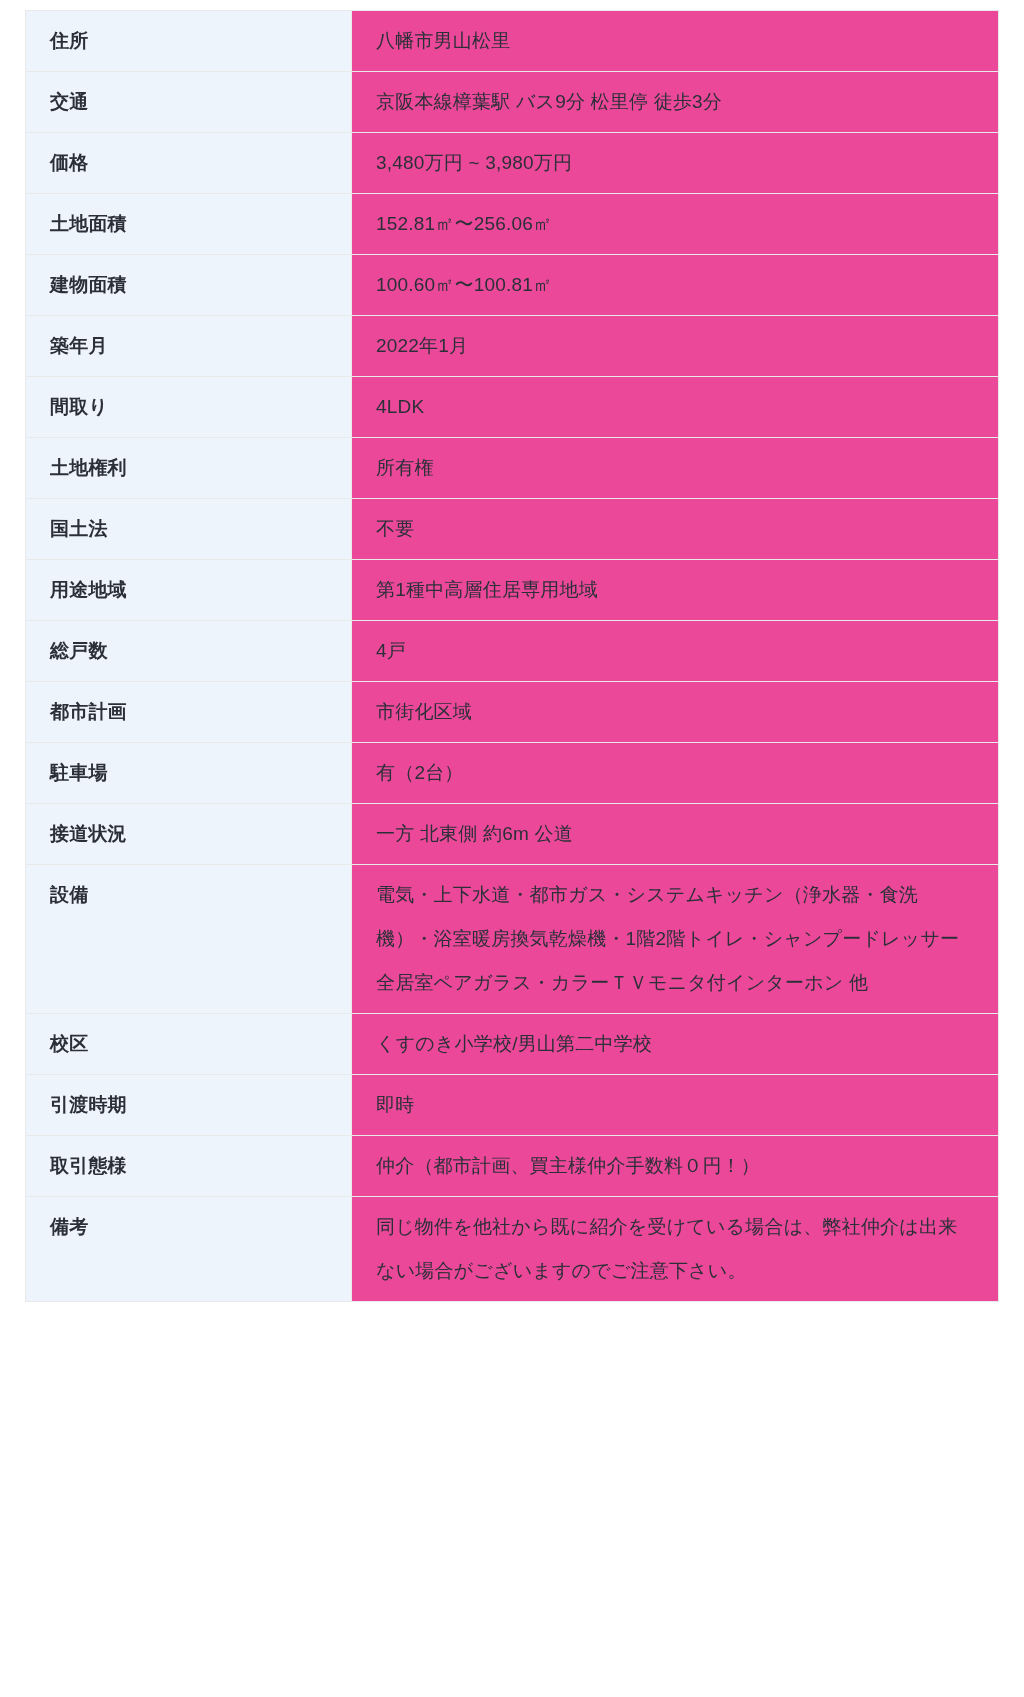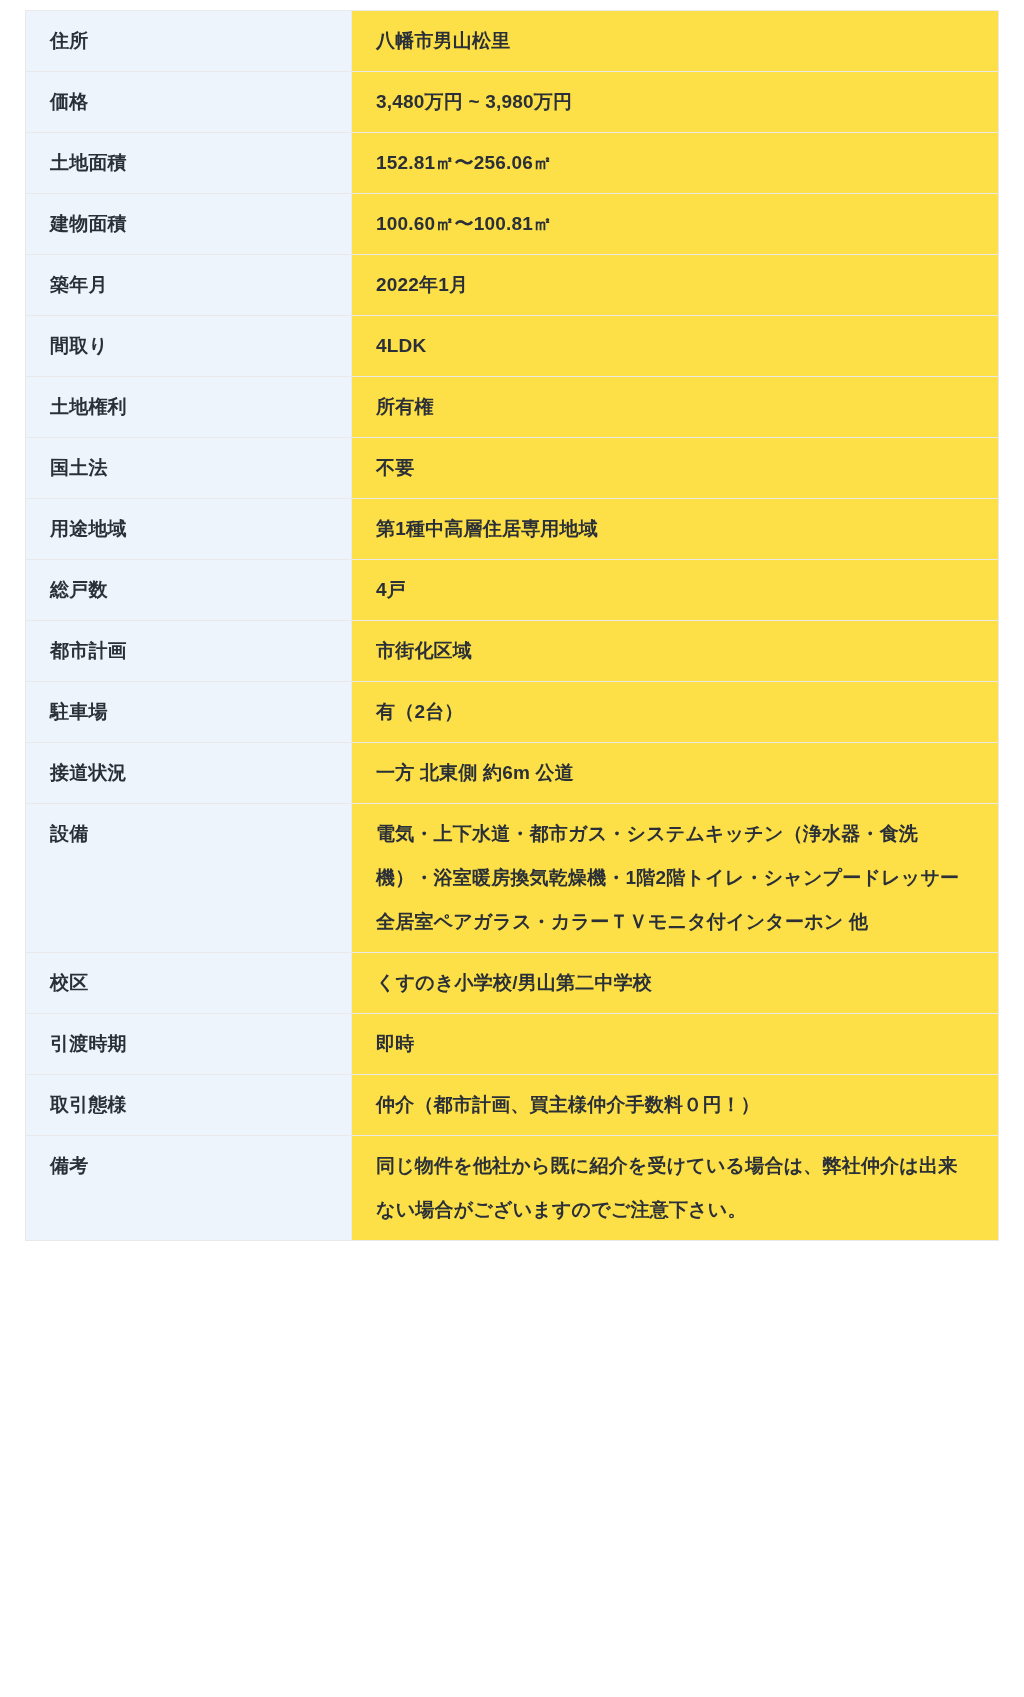--- a/index.html
+++ b/index.html
@@ -41,34 +41,38 @@
     letter-spacing: 0.2px;
     word-break: break-word;
   }
   table.property-table th {
     background: var(--label-bg);
     width: 326px;
     font-weight: 700;
     border-right: 1px solid var(--border);
   }
   table.property-table td {
-    background: #fde047;
-    font-weight: 700;
+    background: #ec4899;
+    font-weight: 400;
   }
 </style>
 </head>
 <body>
 
 <div class="page">
   <div class="table-wrap">
     <table class="property-table">
       <tbody>
           <tr>
             <th>住所</th>
             <td>八幡市男山松里</td>
+          </tr>
+          <tr>
+            <th>交通</th>
+            <td>京阪本線樟葉駅 バス9分 松里停 徒歩3分</td>
           </tr>
           <tr>
             <th>価格</th>
             <td>3,480万円 ~ 3,980万円</td>
           </tr>
           <tr>
             <th>土地面積</th>
             <td>152.81㎡〜256.06㎡</td>
           </tr>
           <tr>

